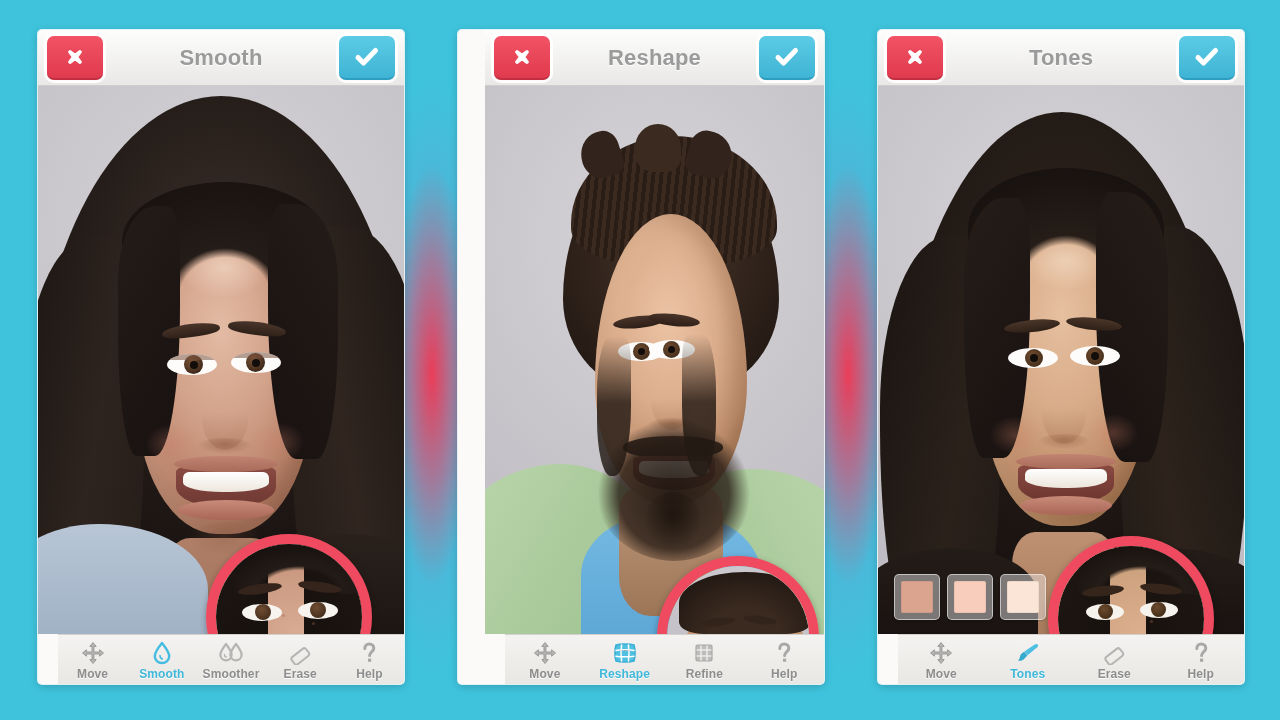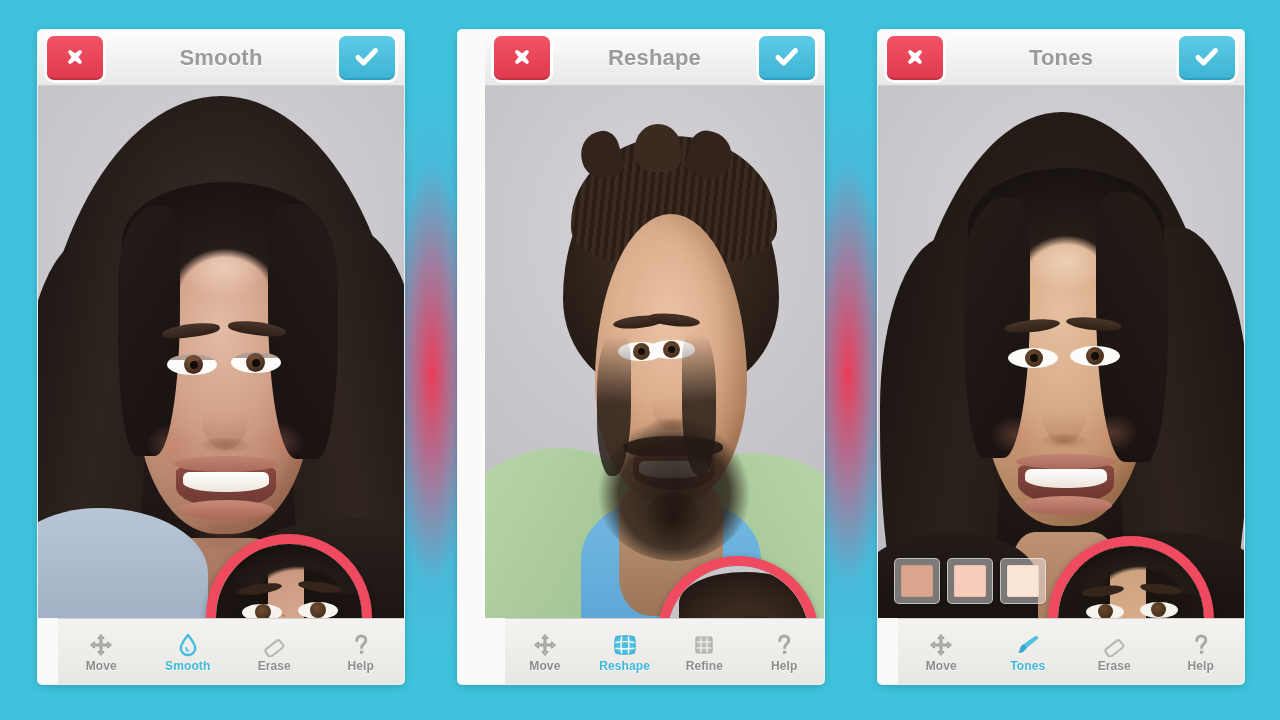--- a/index.html
+++ b/index.html
@@ -119,21 +119,21 @@
     border: 10px solid #f04a60;
     box-shadow: 0 2px 6px rgba(0,0,0,.3);
     overflow: hidden;
     cursor: grab;
   }
   .loupe-inner { position: absolute; inset: 0; border-radius: 50%; overflow: hidden; }
 
   
   .toolbar {
     position: relative; z-index: 5;
-    height: 66px; flex: none;
+    height: 50px; flex: none;
     background: linear-gradient(#f4f3f1, #e8e7e4);
     border-top: 1px solid #d2d1ce;
     display: flex; align-items: stretch; margin-left: 20px;
   }
   .tool {
     flex: 1 1 0; display: flex; flex-direction: column;
     align-items: center; justify-content: center; gap: 2px;
     cursor: pointer; user-select: none;
   }
   .tool .ticon { height: 26px; display: flex; align-items: flex-end; }
@@ -298,20 +298,30 @@
       <span class="tlabel">Move</span>
     </div>
     <div class="tool active">
       <span class="ticon">
         <svg width="24" height="24" viewBox="0 0 24 24">
           <path d="M12 2 C12 2 4.8 11 4.8 15.2 C4.8 19.2 8 22 12 22 C16 22 19.2 19.2 19.2 15.2 C19.2 11 12 2 12 2 Z" fill="none" stroke="#44bde0" stroke-width="2.4" stroke-linejoin="round"></path>
           <path d="M10 14.5 C10 16.3 10.9 17.6 12.3 17.9" fill="none" stroke="#44bde0" stroke-width="1.6" stroke-linecap="round"></path>
         </svg>
       </span>
       <span class="tlabel">Smooth</span>
+    </div>
+    <div class="tool">
+      <span class="ticon">
+        <svg width="28" height="24" viewBox="0 0 28 24">
+          <path d="M9 3 C9 3 3.4 10.4 3.4 13.8 C3.4 17 5.9 19.3 9 19.3 C12.1 19.3 14.6 17 14.6 13.8 C14.6 10.4 9 3 9 3 Z" fill="none" stroke="#b6b5b3" stroke-width="2.2" stroke-linejoin="round"></path>
+          <path d="M19 3 C19 3 13.4 10.4 13.4 13.8 C13.4 17 15.9 19.3 19 19.3 C22.1 19.3 24.6 17 24.6 13.8 C24.6 10.4 19 3 19 3 Z" fill="none" stroke="#b6b5b3" stroke-width="2.2" stroke-linejoin="round"></path>
+          <path d="M7.4 13.4 C7.4 14.8 8.1 15.8 9.2 16" fill="none" stroke="#b6b5b3" stroke-width="1.4" stroke-linecap="round"></path>
+        </svg>
+      </span>
+      <span class="tlabel">Smoother</span>
     </div>
     <div class="tool">
       <span class="ticon">
         <svg width="24" height="24" viewBox="0 0 24 24">
           <rect x="3" y="11" width="18" height="9" rx="2.5" fill="none" stroke="#b6b5b3" stroke-width="2" transform="rotate(-38 12 15)"></rect>
         </svg>
       </span>
       <span class="tlabel">Erase</span>
     </div>
     <div class="tool">

